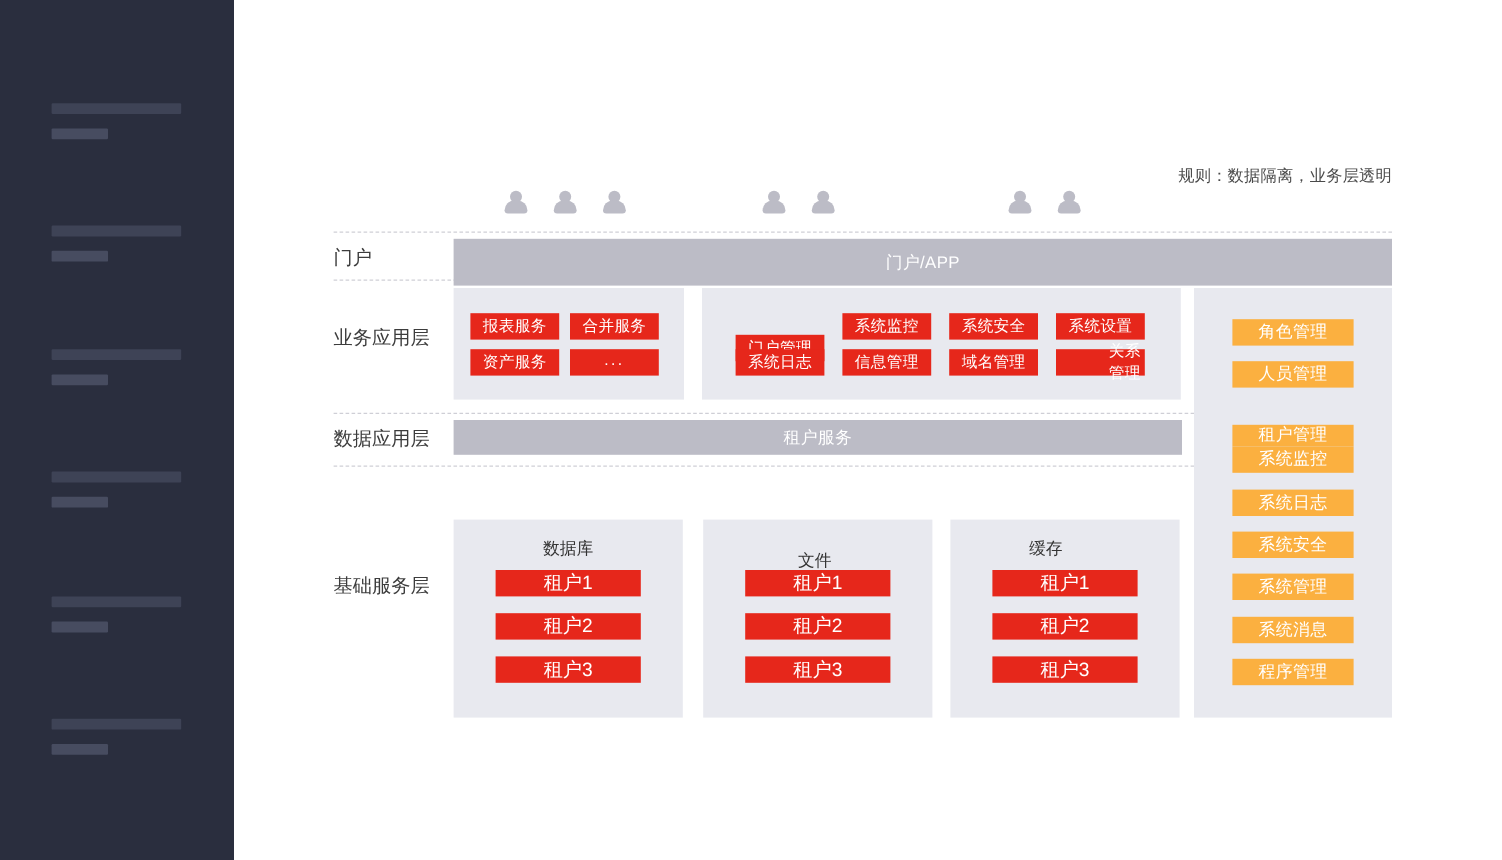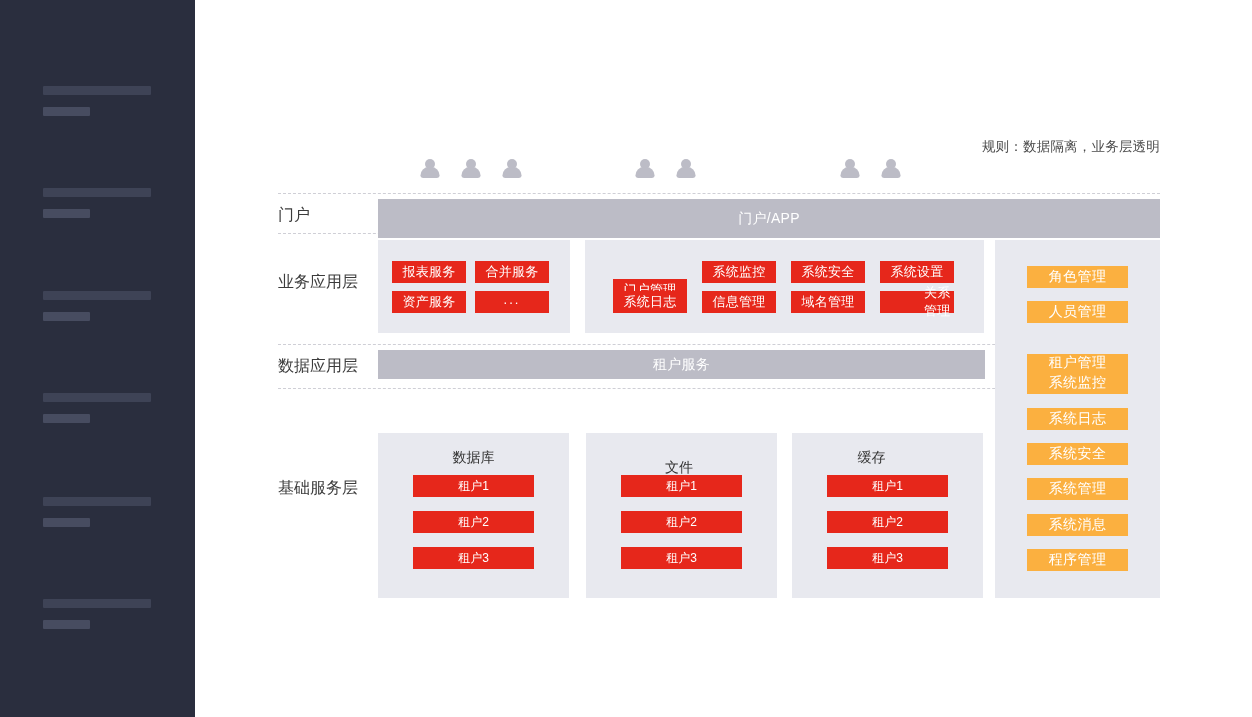--- a/index.html
+++ b/index.html
@@ -92,21 +92,21 @@
     letter-spacing: .4px;
   }
 
   
   .store-title {
     position: absolute; text-align: center;
     font-size: 14px; color: #333333;
   }
   .store-chip {
     position: absolute;
-    background: #e6271b; color: #fff; font-size: 12px;
+    background: #e6271b; color: #fff; font-size: 16px;
     display: flex; align-items: center; justify-content: center;
   }
 </style>
 </head>
 <body>
 
 <div id="root">
 
   <div class="sidebar">
     <div id="sidebar-skeletons">

